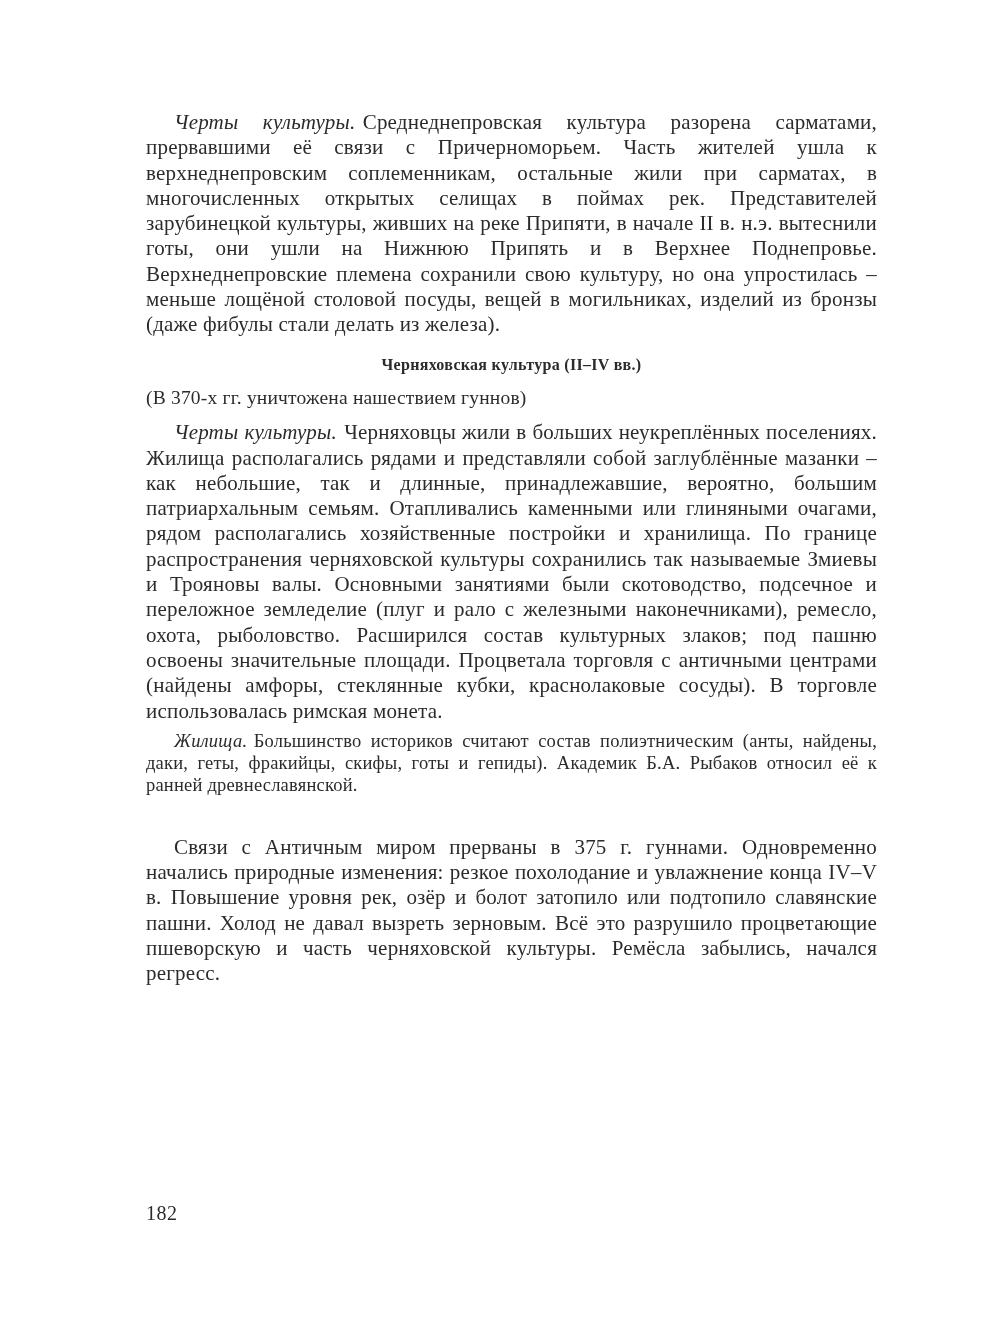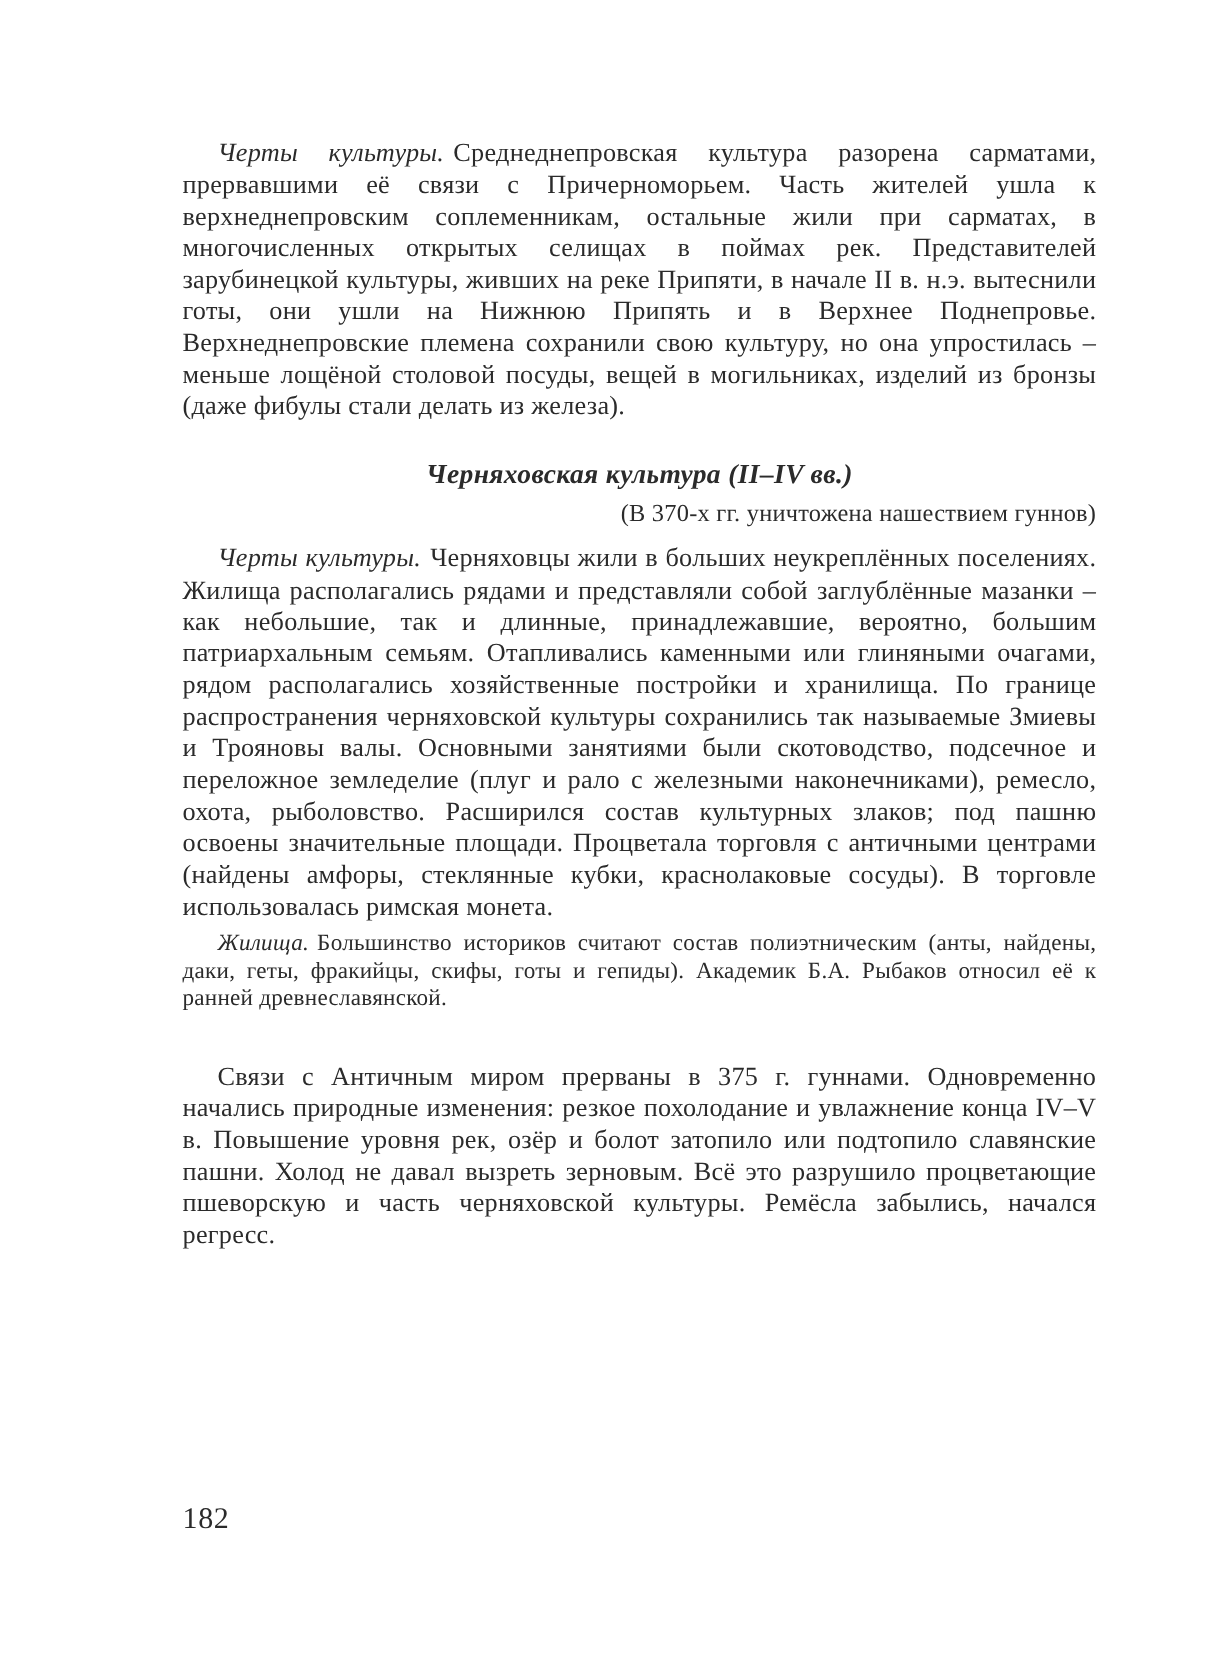--- a/index.html
+++ b/index.html
@@ -34,32 +34,31 @@
     line-height: 25.3px;
     text-align: justify;
     text-indent: 28px;
     letter-spacing: 0.2px;
   }
   .lead {
     font-style: italic;
     margin-right: 0.35em;
   }
   .heading {
-    margin: 28px 0 8px 0;
-    font-size: 22px;
+    margin: 14px 0 8px 0;
+    font-size: 16px;
     font-weight: bold;
-    font-style: italic;
     text-align: center;
     text-indent: 0;
     letter-spacing: 0.3px;
   }
   .subheading {
     margin: 0 0 10px 0;
     font-size: 19.5px;
-    text-align: right;
+    text-align: left;
     text-indent: 0;
     letter-spacing: 0.2px;
   }
   .para-areal {
     margin-bottom: 16px;
   }
   .para-main2 {
     margin-bottom: 6px;
   }
   .para-small {
@@ -68,21 +67,21 @@
     margin-bottom: 38px;
   }
   .para-last {
     margin-bottom: 0;
     margin-top: 20px;
   }
   .page-number {
     position: absolute;
     left: 146px;
     top: 1202px;
-    font-size: 24px;
+    font-size: 20px;
     letter-spacing: 0.5px;
   }
 </style>
 </head>
 <body>
 
 <div class="page">
   <div class="content">
 
     <p class="para"><span class="lead">Черты культуры.</span><span>Среднеднепровская культура разорена сарматами, прервавшими её связи с Причерноморьем. Часть жителей ушла к верхнеднепровским соплеменникам, остальные жили при сарматах, в многочисленных открытых селищах в поймах рек. Представителей зарубинецкой культуры, живших на реке Припяти, в начале II в. н.э. вытеснили готы, они ушли на Нижнюю Припять и в Верхнее Поднепровье. Верхнеднепровские племена сохранили свою культуру, но она упростилась – меньше лощёной столовой посуды, вещей в могильниках, изделий из бронзы (даже фибулы стали делать из железа).</span></p>

